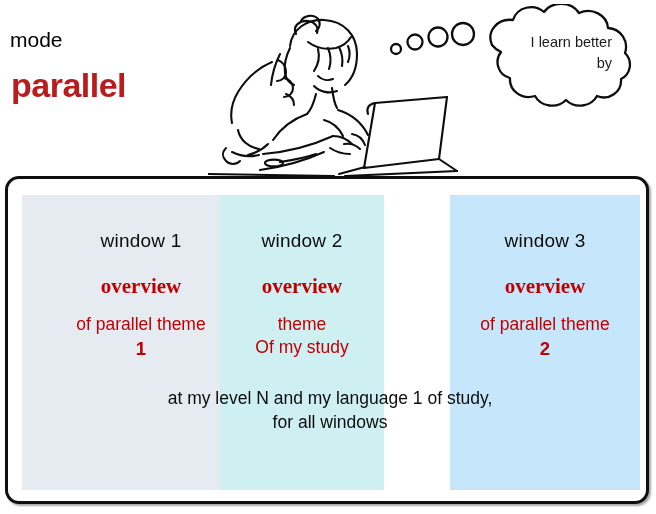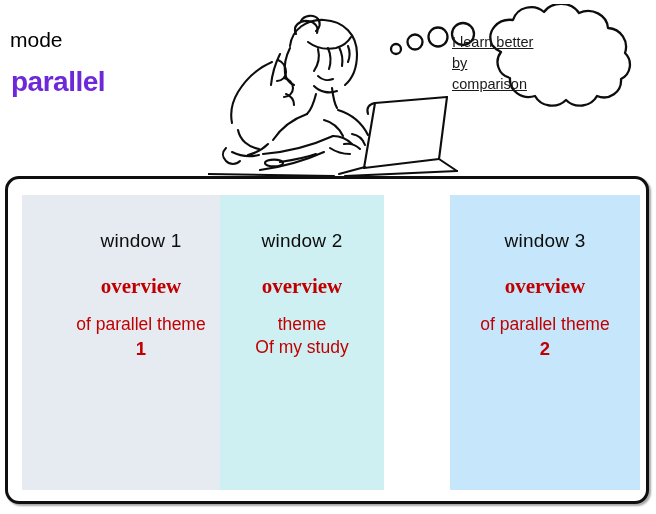--- a/index.html
+++ b/index.html
@@ -28,23 +28,23 @@
     top: 29px;
     font-size: 21px;
     color: #000000;
     letter-spacing: 0px;
     line-height: 1;
   }
   #mode-value {
     position: absolute;
     left: 11px;
     top: 68px;
-    font-size: 28px;
+    font-size: 34px;
     font-weight: bold;
-    color: #6d28d9;
+    color: #b91c1c;
     line-height: 1;
     letter-spacing: -0.5px;
   }
 
   
   #illustration {
     position: absolute;
     left: 208px;
     top: 2px;
     width: 250px;
@@ -55,25 +55,24 @@
     left: 388px;
     top: 4px;
     width: 268px;
     height: 120px;
   }
   #bubble-text {
     position: absolute;
     left: 452px;
     top: 32px;
     width: 160px;
-    text-align: left;
+    text-align: right;
     font-size: 14.5px;
     color: #1a1a1a;
     line-height: 1.45;
-    text-decoration: underline;
   }
   #bubble-text .bl { display: block; white-space: nowrap; }
 
   
   #frame {
     position: absolute;
     left: 5px;
     top: 176px;
     width: 644px;
     height: 328px;
@@ -231,21 +230,20 @@
                c-9 9 -25 7 -31 -4
                c-13 4 -26 -5 -25 -18
                c-12 -3 -16 -17 -9 -26
                c-6 -3 -9 -7 -9 -7 z"></path>
     </g>
   </svg>
 
   <div id="bubble-text">
     <span class="bl">I learn better</span>
     <span class="bl">by</span>
-    <span class="bl">comparison</span>
   </div>
 </div>
 
 <div id="frame">
 
   <div class="panel" id="panel-1" style="background: rgb(230, 235, 242);">
     <div class="panel-inner">
       <div class="win-title">window 1</div>
       <div class="ov-title">overview</div>
       <div class="ov-sub">
@@ -270,14 +268,18 @@
     <div class="panel-inner">
       <div class="win-title">window 3</div>
       <div class="ov-title">overview</div>
       <div class="ov-sub">
         <span class="sub-line">of parallel theme</span>
         <span class="num">2</span>
       </div>
     </div>
   </div>
 
+  <div id="footer-band">
+    <span class="fline">at my level N and my language 1 of study,</span>
+    <span class="fline">for all windows</span>
+  </div>
 
 </div>
 
 </body></html>

